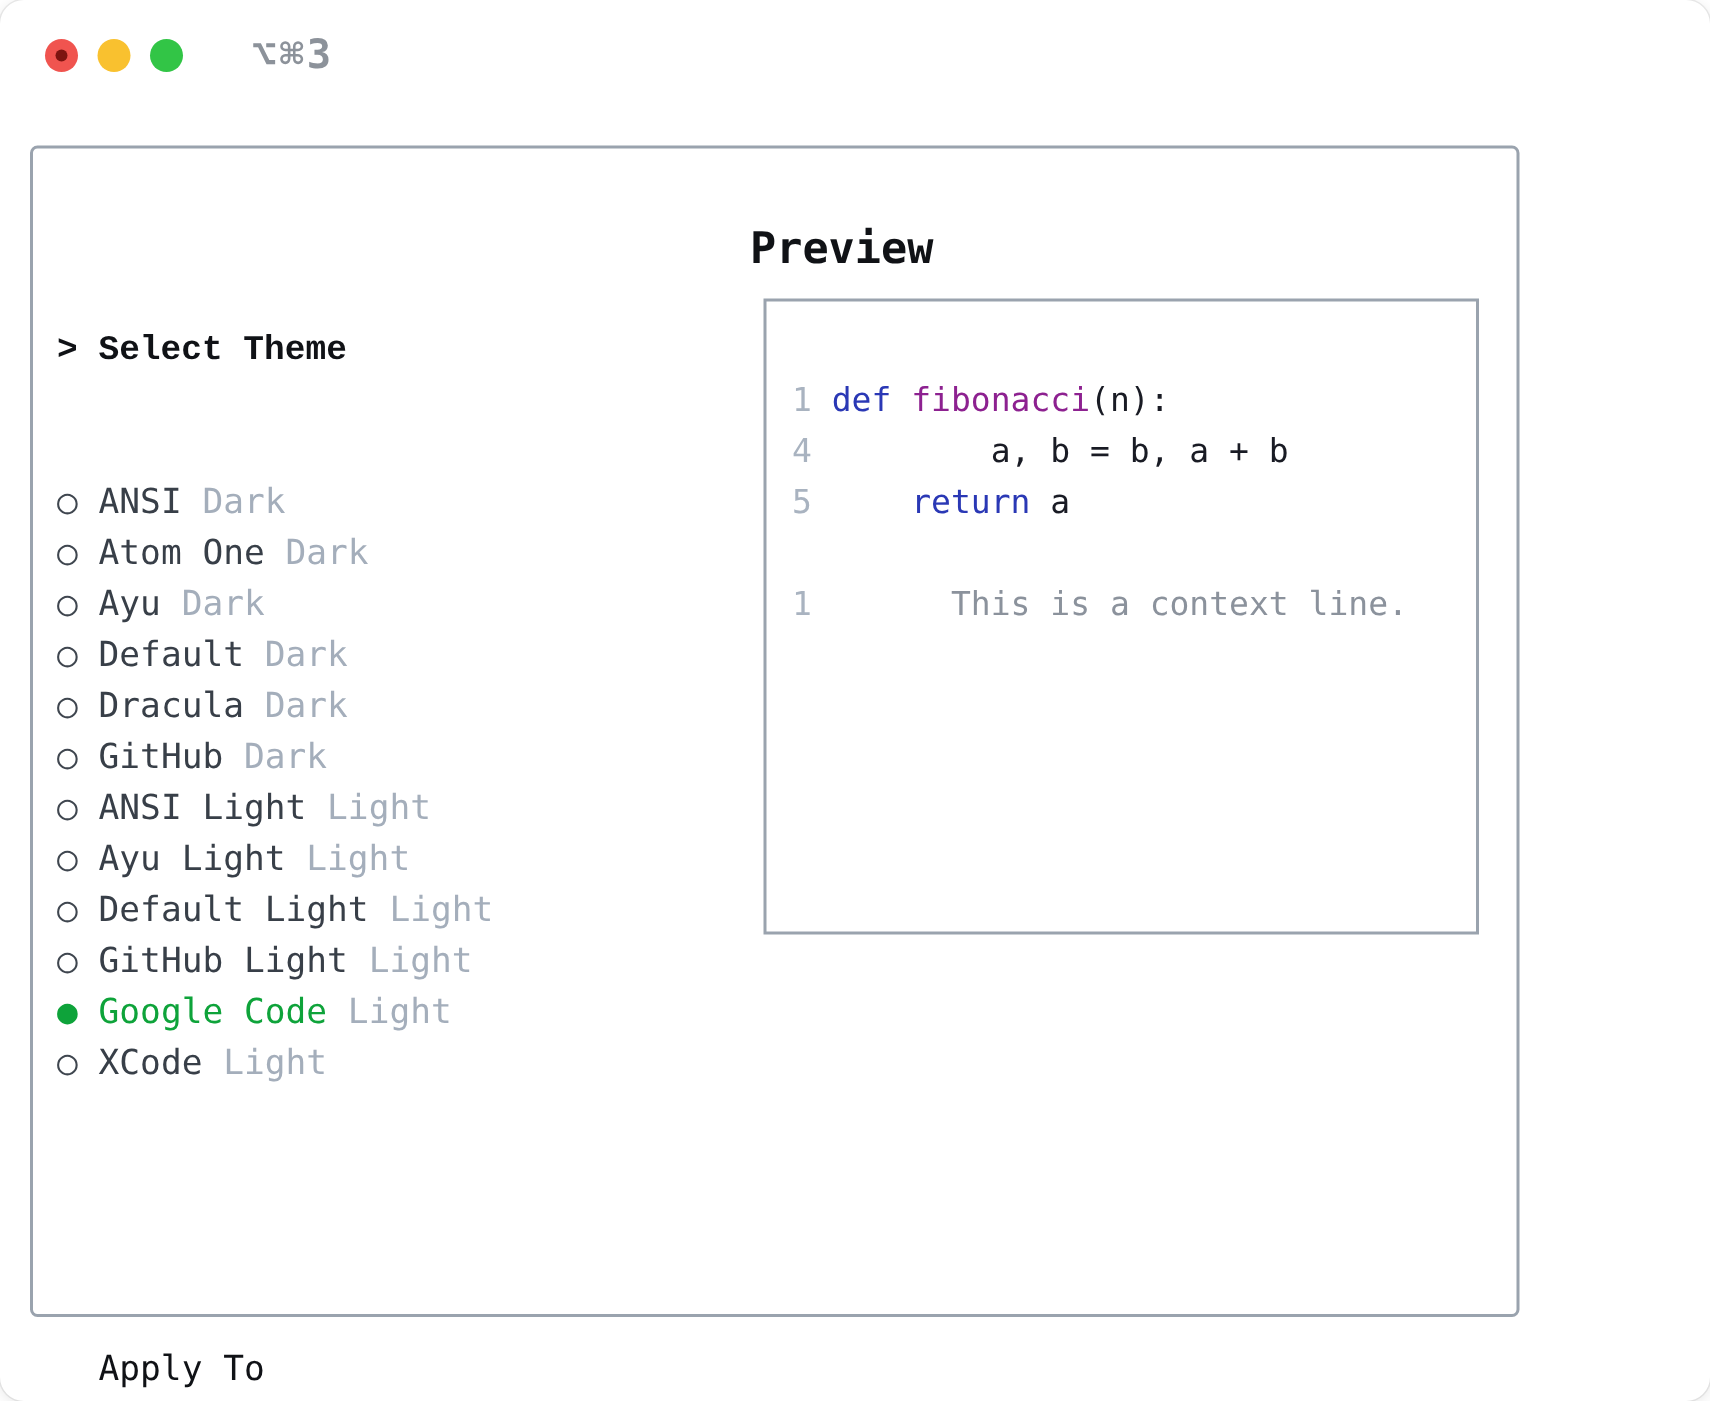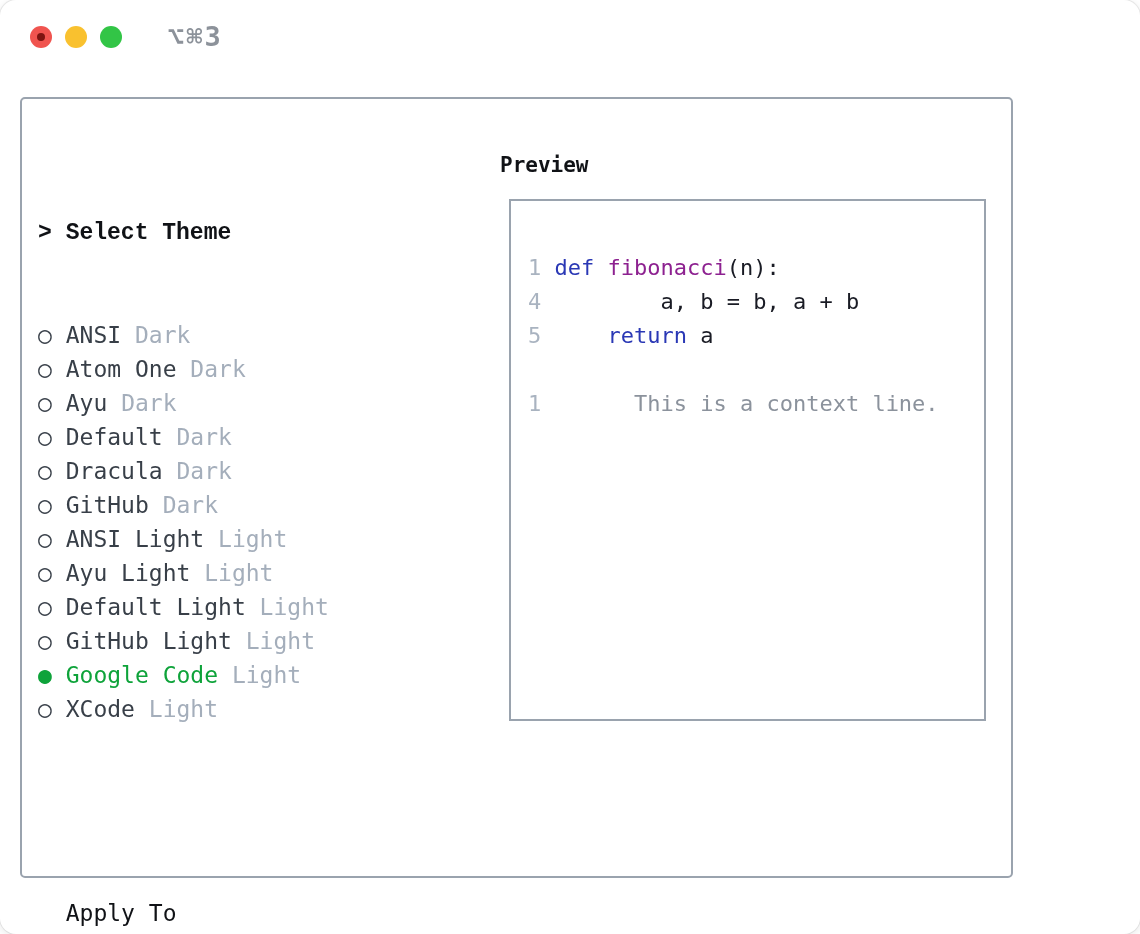--- a/index.html
+++ b/index.html
@@ -47,24 +47,24 @@
   .marker { color:#3f464f; }
   .marker.filled { color:var(--accent-green); }
   .item .name { color:var(--text-dark); }
   .item.selected .name { color:var(--accent-green);text-align:center; }
   .variant { color:var(--muted); }
   .apply-hdr { color:#101216; }
 
   
   .preview-title {
     position:absolute; left:500px; top:148px; line-height:34px;
-    font-size:21px; font-weight:bold; color:#101216;
+    font-size:29px; font-weight:bold; color:#101216;
   }
   .preview-box {
-    position:absolute; left:509px; top:199px; width:477px; height:522px;
+    position:absolute; left:509px; top:199px; width:477px; height:424px;
     border:2px solid var(--border); background:#fff;
     padding:50px 0 0 17px; overflow:hidden;
   }
   .code-row { height:34px; line-height:34px; font-size:22px; white-space:pre; }
   .seg-ln    { color:var(--code-ln); }
   .seg-kw    { color:var(--code-kw); }
   .seg-title { color:var(--code-title); }
   .seg-num   { color:var(--code-num); }
   .seg-plain { color:var(--code-plain); }
   .seg-ctx   { color:var(--code-ctx); }

